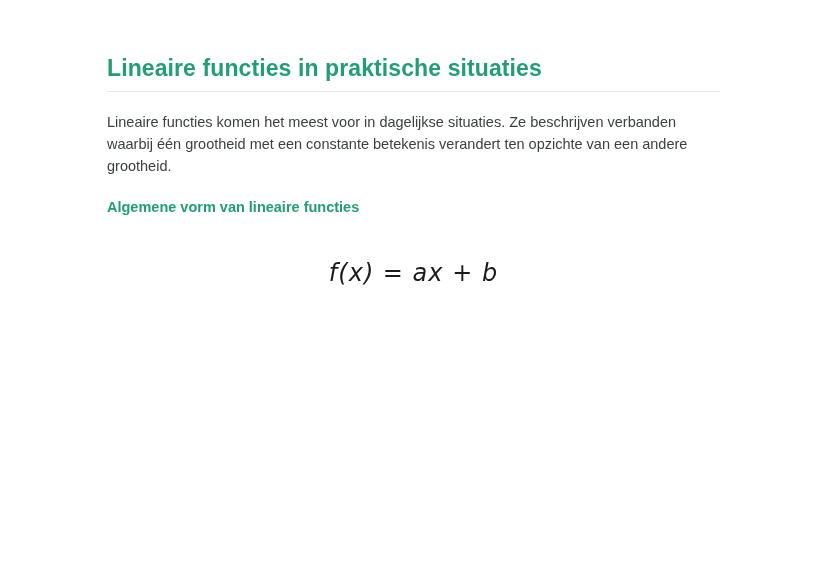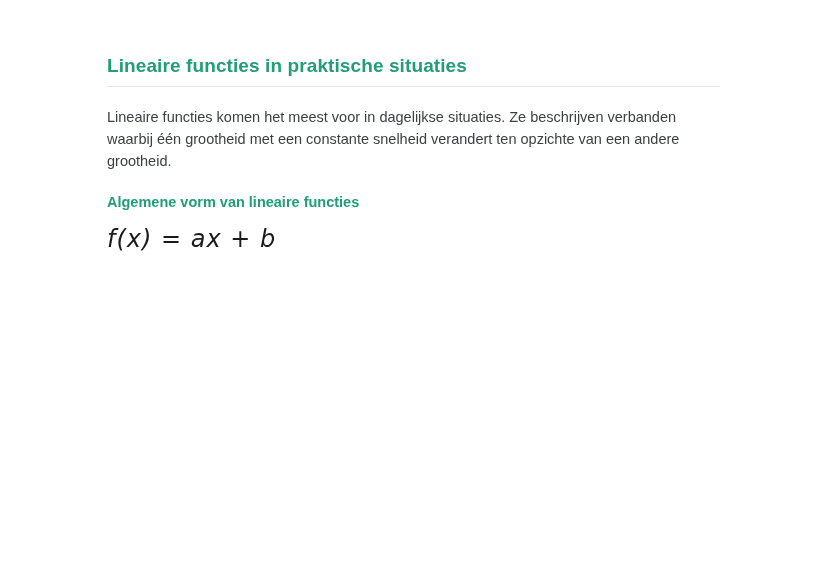--- a/index.html
+++ b/index.html
@@ -11,21 +11,21 @@
       font-family: "Liberation Sans", sans-serif;
       overflow: hidden;
     }
 
     .doc {
       padding: 55px 108px 0 107px;
       width: 828px;
     }
 
     .doc-title {
-      font-size: 19px;
+      font-size: 23px;
       font-weight: 700;
       color: #229e77;
       letter-spacing: 0.1px;
       margin-bottom: 9px;
     }
 
     .doc-divider {
       border: none;
       border-top: 1px solid #e7e7e7;
       height: 0;
@@ -36,41 +36,42 @@
       font-size: 14.5px;
       line-height: 22px;
       color: #3d4043;
       margin-bottom: 22px;
     }
 
     .doc-subheading {
       font-size: 14.5px;
       font-weight: 700;
       color: #229e77;
-      margin-bottom: 15px;
+      margin-bottom: 44px;
     }
 
     .doc-formula {
+      text-align: center;
       font-family: "DejaVu Sans", sans-serif;
       font-style: italic;
       font-size: 24px;
       color: #1b1b1b;
       letter-spacing: 1px;
       margin-bottom: 38px;
     }
   </style>
 </head>
 <body>
 
 <div class="doc">
 
   <h1 class="doc-title">Lineaire functies in praktische situaties</h1>
 
   <hr class="doc-divider">
 
-  <p class="doc-paragraph">Lineaire functies komen het meest voor in dagelijkse situaties. Ze beschrijven verbanden waarbij één grootheid met een constante snelheid verandert ten opzichte van een andere grootheid.</p>
+  <p class="doc-paragraph">Lineaire functies komen het meest voor in dagelijkse situaties. Ze beschrijven verbanden waarbij één grootheid met een constante betekenis verandert ten opzichte van een andere grootheid.</p>
 
   <h3 class="doc-subheading">Algemene vorm van lineaire functies</h3>
 
   <div class="doc-formula">f(x) = ax + b</div>
 
 
 </div>
 
 </body></html>

